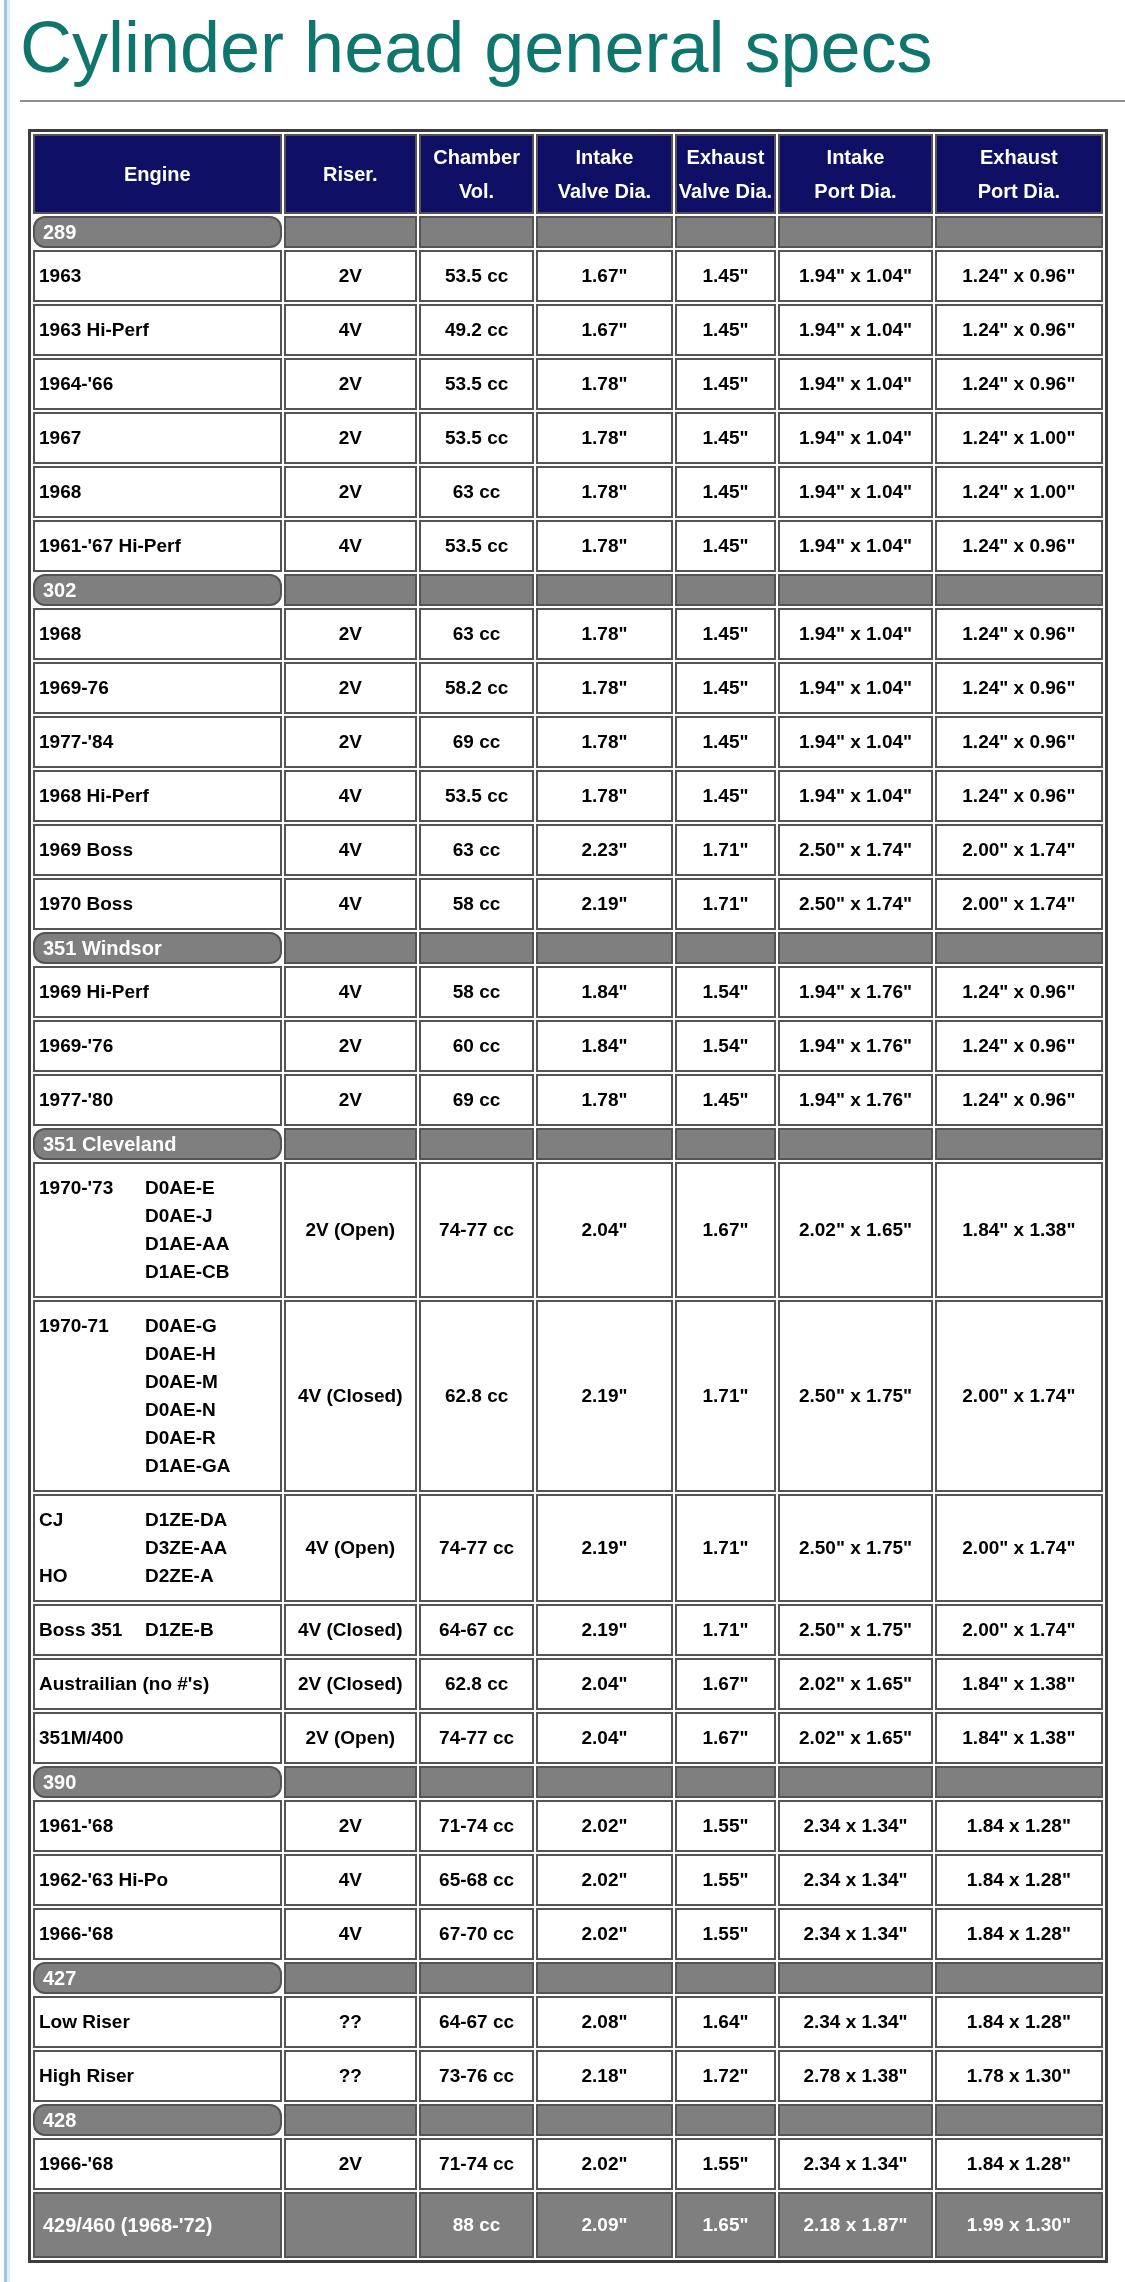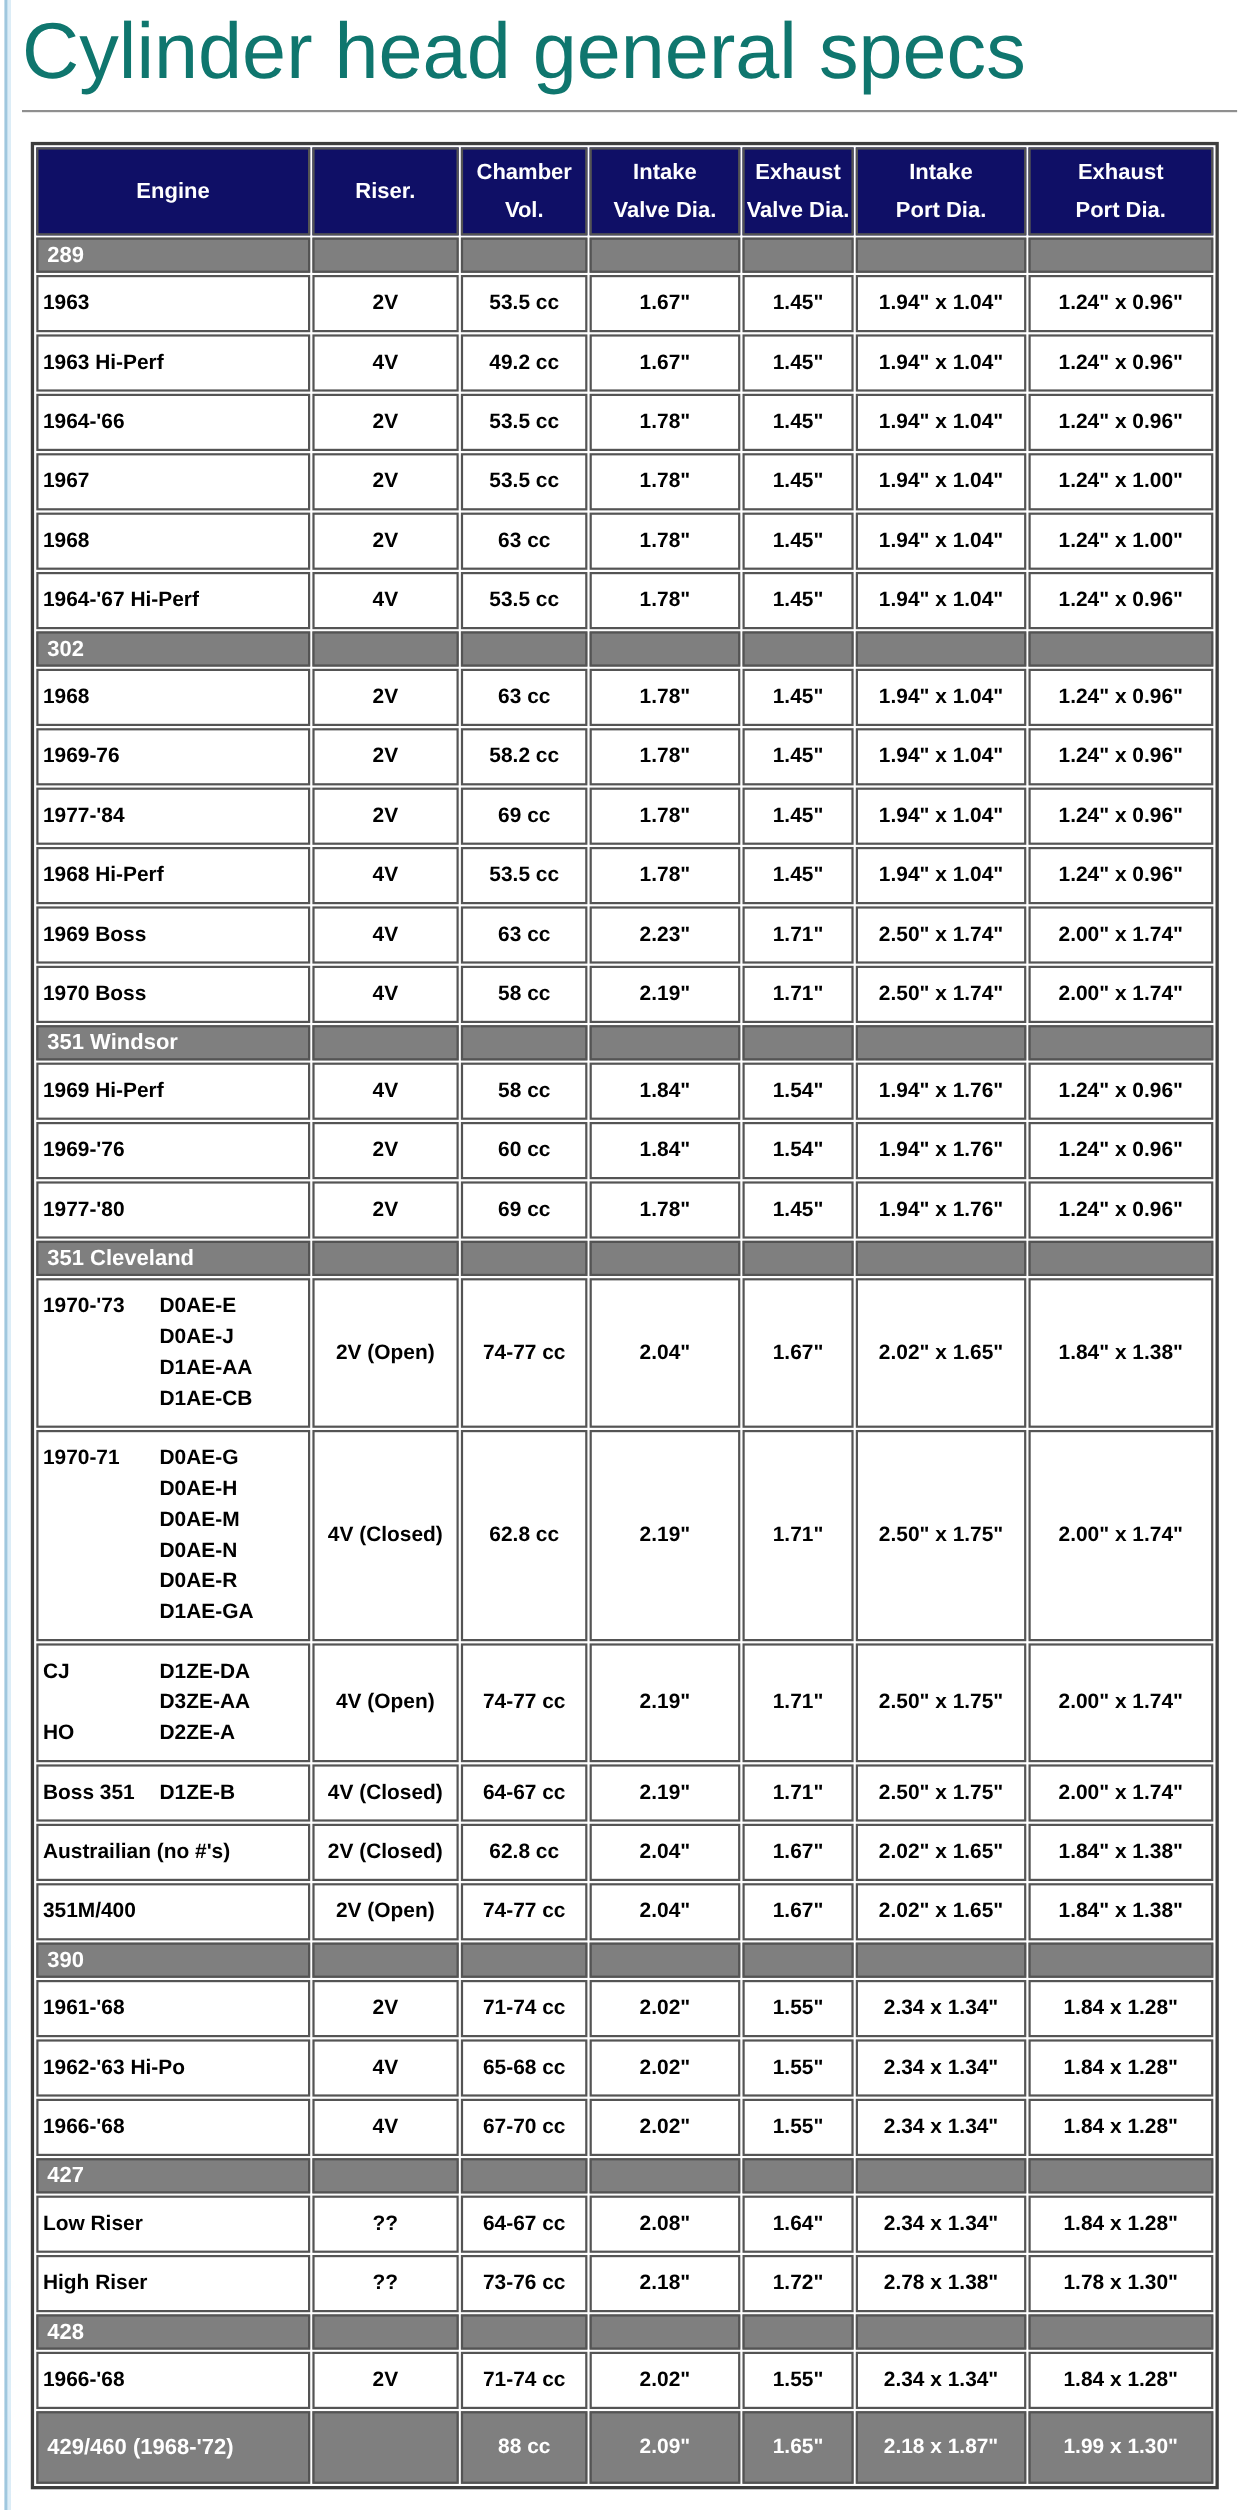--- a/index.html
+++ b/index.html
@@ -91,20 +91,21 @@
   tr.data td { height: 52px; }
   tr.section td {
     background: var(--section-bg, #7f7f7f);
     height: 31px;
     padding: 2px;
   }
   tr.section td.eng {
     color: #ffffff;
     font-size: 20px;
     padding-left: 8px;
+    border-radius: 12px;
   }
   tr.summary td {
     background: var(--section-bg, #7f7f7f);
     color: #ffffff;
     height: 66px;
   }
   tr.summary td.eng {
     font-size: 20px;
     padding-left: 8px;
   }
@@ -205,21 +206,21 @@
         <tr class="data">
           <td class="eng">1968</td>
           <td>2V</td>
           <td>63 cc</td>
           <td>1.78"</td>
           <td>1.45"</td>
           <td>1.94" x 1.04"</td>
           <td>1.24" x 1.00"</td>
         </tr>
         <tr class="data">
-          <td class="eng">1964-'67 Hi-Perf</td>
+          <td class="eng">1961-'67 Hi-Perf</td>
           <td>4V</td>
           <td>53.5 cc</td>
           <td>1.78"</td>
           <td>1.45"</td>
           <td>1.94" x 1.04"</td>
           <td>1.24" x 0.96"</td>
         </tr>
         <tr class="section">
           <td class="eng">302</td>
           <td></td>

